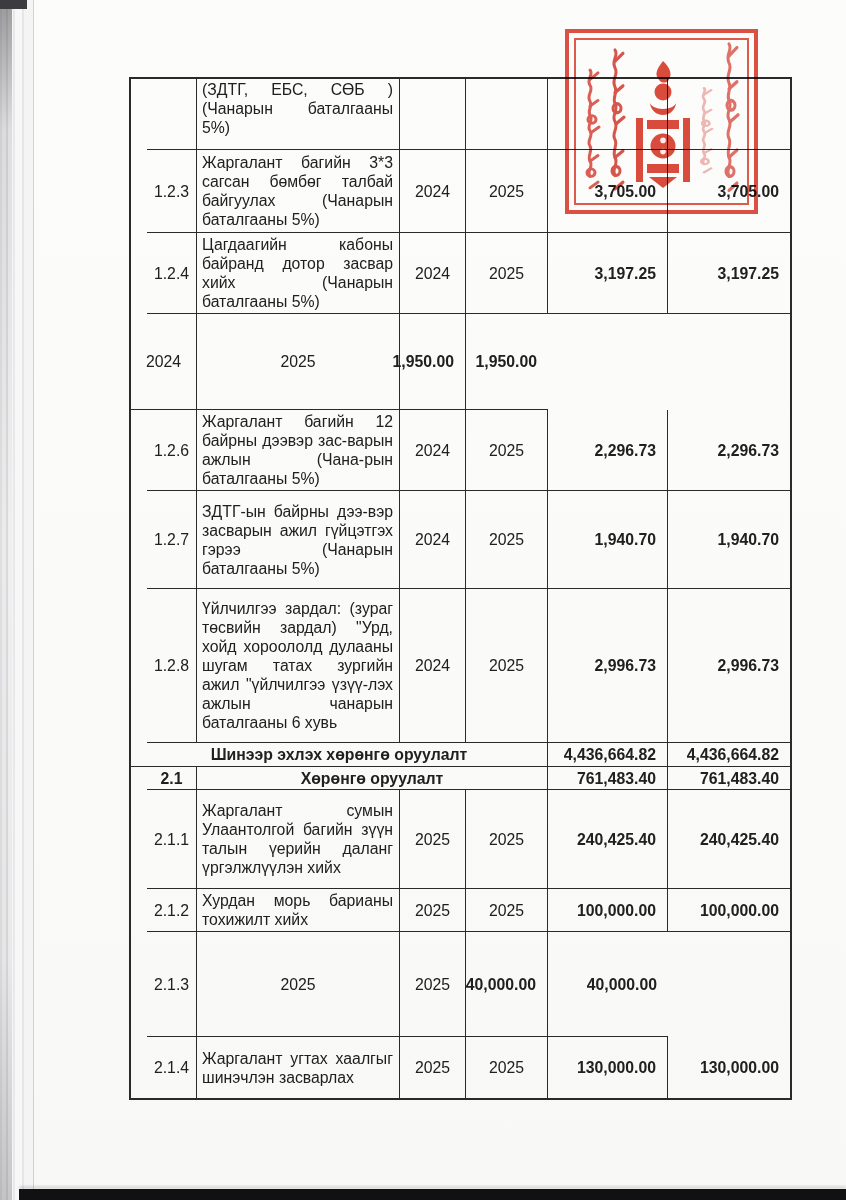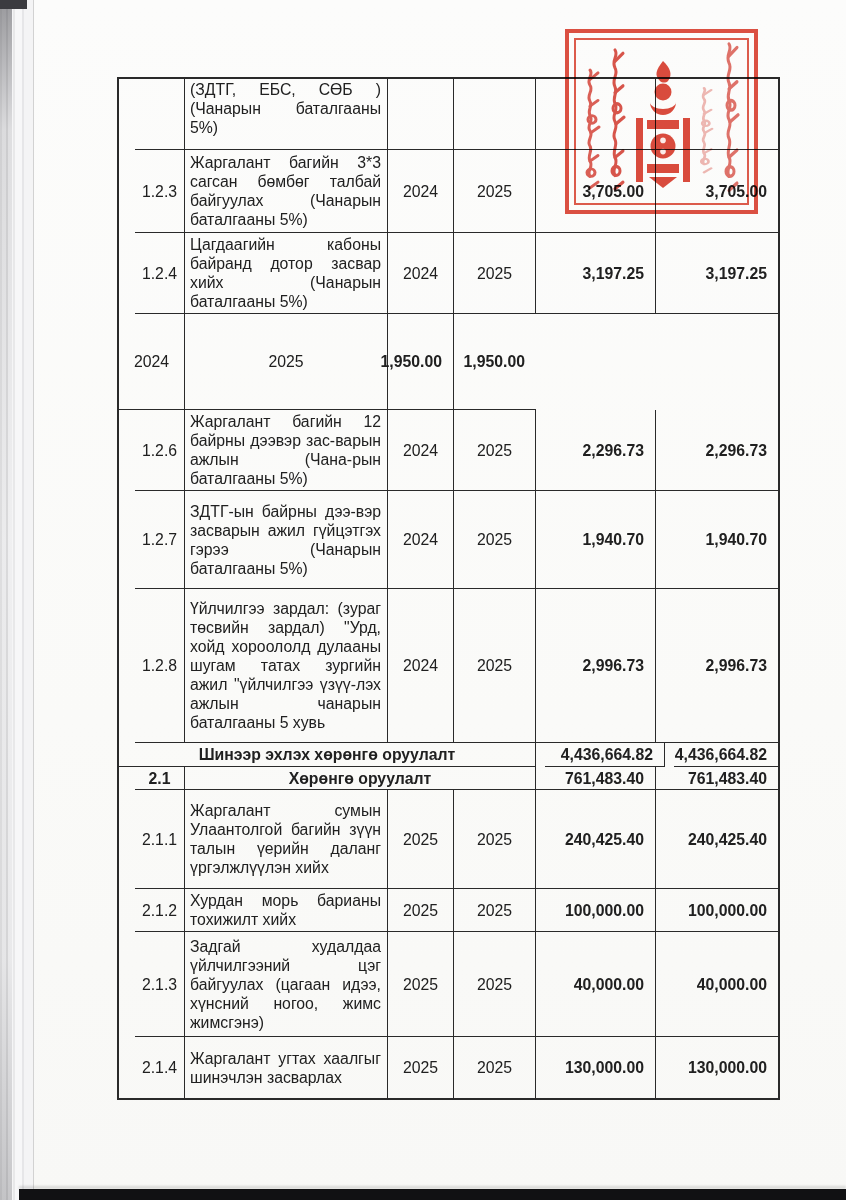--- a/index.html
+++ b/index.html
@@ -22,26 +22,26 @@
   }
   .scan-strip::after{
     content:"";position:absolute;right:0;top:0;width:1px;height:100%;background:#d2d2d2;
   }
   .scan-corner{position:absolute;left:0;top:0;width:27px;height:9px;background:#3b3b40;filter:blur(.4px);}
   .scan-bottom{position:absolute;left:19px;bottom:0;width:827px;height:11px;background:#111113;}
   .scan-bottom-fade{position:absolute;left:19px;bottom:11px;width:827px;height:3px;background:rgba(40,40,40,.15);filter:blur(1px);}
 
   
   .doc-table{
-    position:absolute;left:117px;top:77px;width:663px;box-sizing:border-box;
+    position:absolute;left:129px;top:77px;width:663px;box-sizing:border-box;
     border:2px solid #2a2a2a;font-size:15.8px;line-height:19px;
   }
   .row{display:grid;}
   .row.g6  {grid-template-columns:66px 203px 66px 82px 120px 1fr;}
-  .row.gsum{grid-template-columns:417px 120px 1fr;gap:9px;}
+  .row.gsum{grid-template-columns:417px 120px 1fr;}
   .row.gsec{grid-template-columns:66px 351px 120px 1fr;}
   .cell{
     box-sizing:border-box;border-right:1px solid #2a2a2a;border-bottom:1px solid #2a2a2a;
     display:flex;align-items:center;min-width:0;
   }
   .row .cell:last-child{border-right:none;}
   .row:last-child .cell{border-bottom:none;}
   .cell.num{justify-content:center;margin-left:16px;}
   .cell.desc{padding:2px 6px 2px 5px;}
   .cell.desc span{display:block;width:100%;text-align:justify;}
@@ -133,21 +133,21 @@
         </div>
       <div class="cell yr">2024</div>
       <div class="cell yr">2025</div>
       <div class="cell amt">1,940.70</div>
       <div class="cell amt">1,940.70</div>
     </div>
 
     <div class="row g6 r6">
       <div class="cell num">1.2.8</div>
       <div class="cell desc">
-          <span>Үйлчилгээ зардал: (зураг төсвийн зардал) "Урд, хойд хороололд дулааны шугам татах зургийн ажил "үйлчилгээ үзүү-лэх ажлын чанарын баталгааны 5 хувь</span>
+          <span>Үйлчилгээ зардал: (зураг төсвийн зардал) "Урд, хойд хороололд дулааны шугам татах зургийн ажил "үйлчилгээ үзүү-лэх ажлын чанарын баталгааны 6 хувь</span>
         </div>
       <div class="cell yr">2024</div>
       <div class="cell yr">2025</div>
       <div class="cell amt">2,996.73</div>
       <div class="cell amt">2,996.73</div>
     </div>
 
     <div class="row gsum r7 bold">
       <div class="cell center-label">Шинээр эхлэх хөрөнгө оруулалт</div>
       <div class="cell amt">4,436,664.82</div>
@@ -178,23 +178,20 @@
           <span>Хурдан морь барианы тохижилт хийх</span>
         </div>
       <div class="cell yr">2025</div>
       <div class="cell yr">2025</div>
       <div class="cell amt">100,000.00</div>
       <div class="cell amt">100,000.00</div>
     </div>
 
     <div class="row g6 r11">
       <div class="cell num">2.1.3</div>
-      <div class="cell desc">
-          <span>Задгай худалдаа үйлчилгээний цэг байгуулах (цагаан идээ, хүнсний ногоо, жимс жимсгэнэ)</span>
-        </div>
       <div class="cell yr">2025</div>
       <div class="cell yr">2025</div>
       <div class="cell amt">40,000.00</div>
       <div class="cell amt">40,000.00</div>
     </div>
 
     <div class="row g6 r12">
       <div class="cell num">2.1.4</div>
       <div class="cell desc">
           <span>Жаргалант угтах хаалгыг шинэчлэн засварлах</span>

